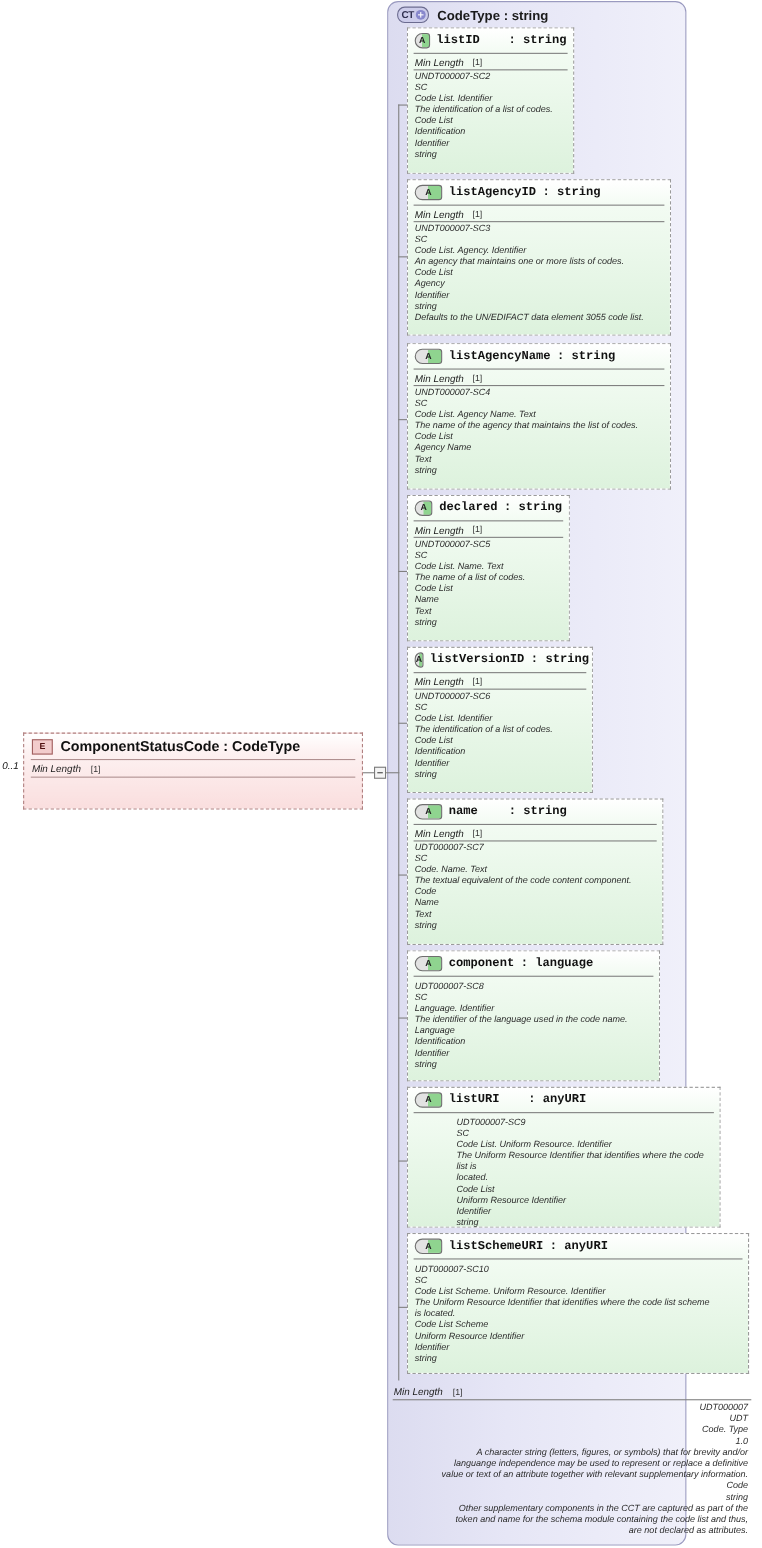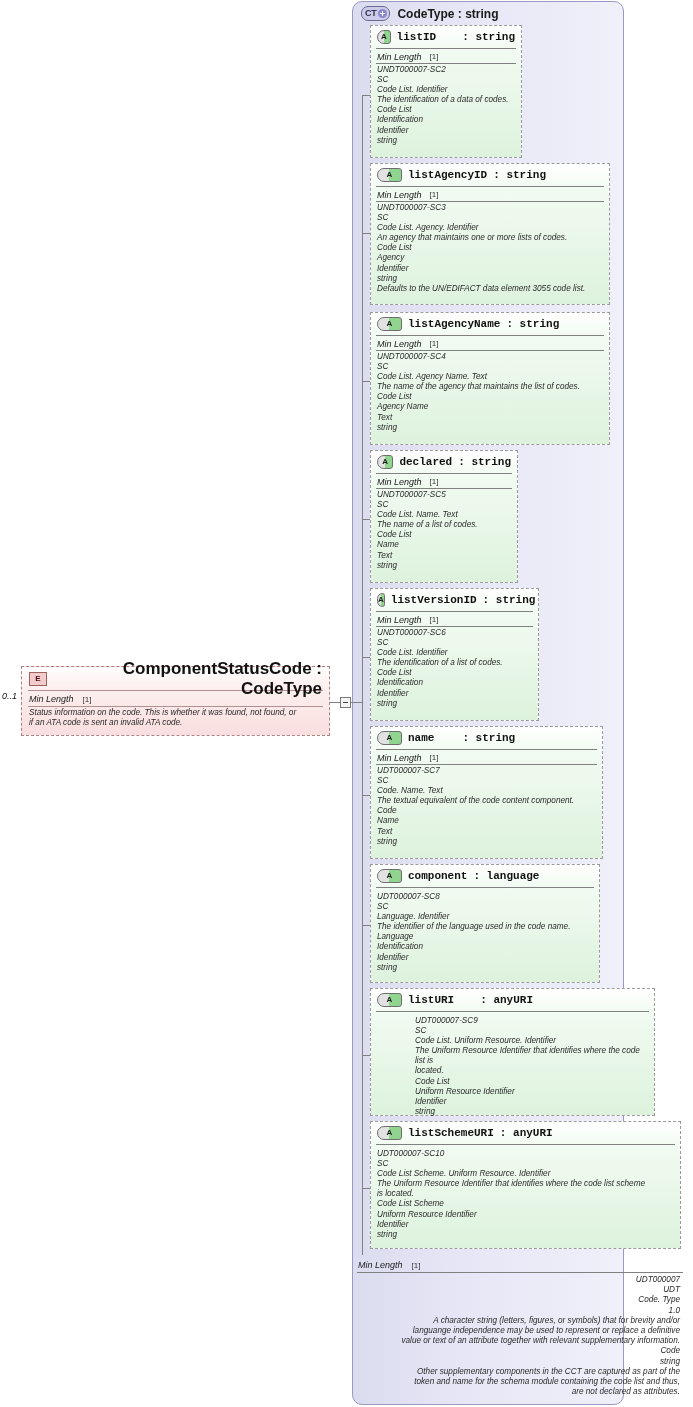--- a/index.html
+++ b/index.html
@@ -77,21 +77,21 @@
     box-sizing:border-box;border:1px dashed #b08080;
     background:linear-gradient(to bottom,#ffffff 0%,#fdf1f1 25%,#fadede 100%);
   }
   .elem-box .hdr{display:flex;align-items:center;gap:7px;height:23px;padding:0 7px;box-sizing:border-box;}
   .badge-e{
     display:inline-flex;align-items:center;justify-content:center;
     width:19px;height:14px;box-sizing:border-box;
     border:1px solid #a06060;background:#f2cccc;
   }
   .badge-e span{font-size:8px;font-weight:bold;color:#501010;line-height:8px;}
-  .elem-box .name{font-size:17px;font-weight:bold;color:#111;text-align:right;}
+  .elem-box .name{font-size:13px;font-weight:bold;color:#111;text-align:right;}
   .elem-box .sep{height:1px;background:#b09090;margin:0 6px;}
   .elem-box .minlen{
     display:flex;align-items:center;gap:9px;height:15px;padding:1px 7px 0 7px;
     box-sizing:border-box;font-size:9px;font-style:italic;color:#1a1a1a;
   }
   .elem-box .minlen .card{font-style:normal;font-size:8px;color:#333;}
   .elem-box .doc{
     padding:1px 8px 0 7px;font-size:8.2px;font-style:italic;color:#2a2a2a;line-height:10.2px;
   }
   .cardinality{
@@ -149,21 +149,21 @@
       </div>
       <div class="sep"></div>
       <div class="minlen">
         <span>Min Length</span>
         <span class="card">[1]</span>
       </div>
       <div class="sep"></div>
       <div class="doc">UNDT000007-SC2
 SC
 Code List. Identifier
-The identification of a data of codes.
+The identification of a list of codes.
 Code List
 Identification
 Identifier
 string</div>
     </div>
   </div>
 
   <div class="attr" style="left:370px;top:163px;width:240px;height:142px;">
     <div class="inner">
       <div class="hdr">
@@ -387,17 +387,15 @@
           <span>E</span>
         </span>
       <span class="name">ComponentStatusCode : CodeType</span>
     </div>
     <div class="sep"></div>
     <div class="minlen">
       <span>Min Length</span>
       <span class="card">[1]</span>
     </div>
     <div class="sep"></div>
-    <div class="doc" style="white-space:pre-wrap;">Status information on the code. This is whether it was found, not found, or
-if an ATA code is sent an invalid ATA code.</div>
   </div>
 
 </div>
 
 </body></html>

